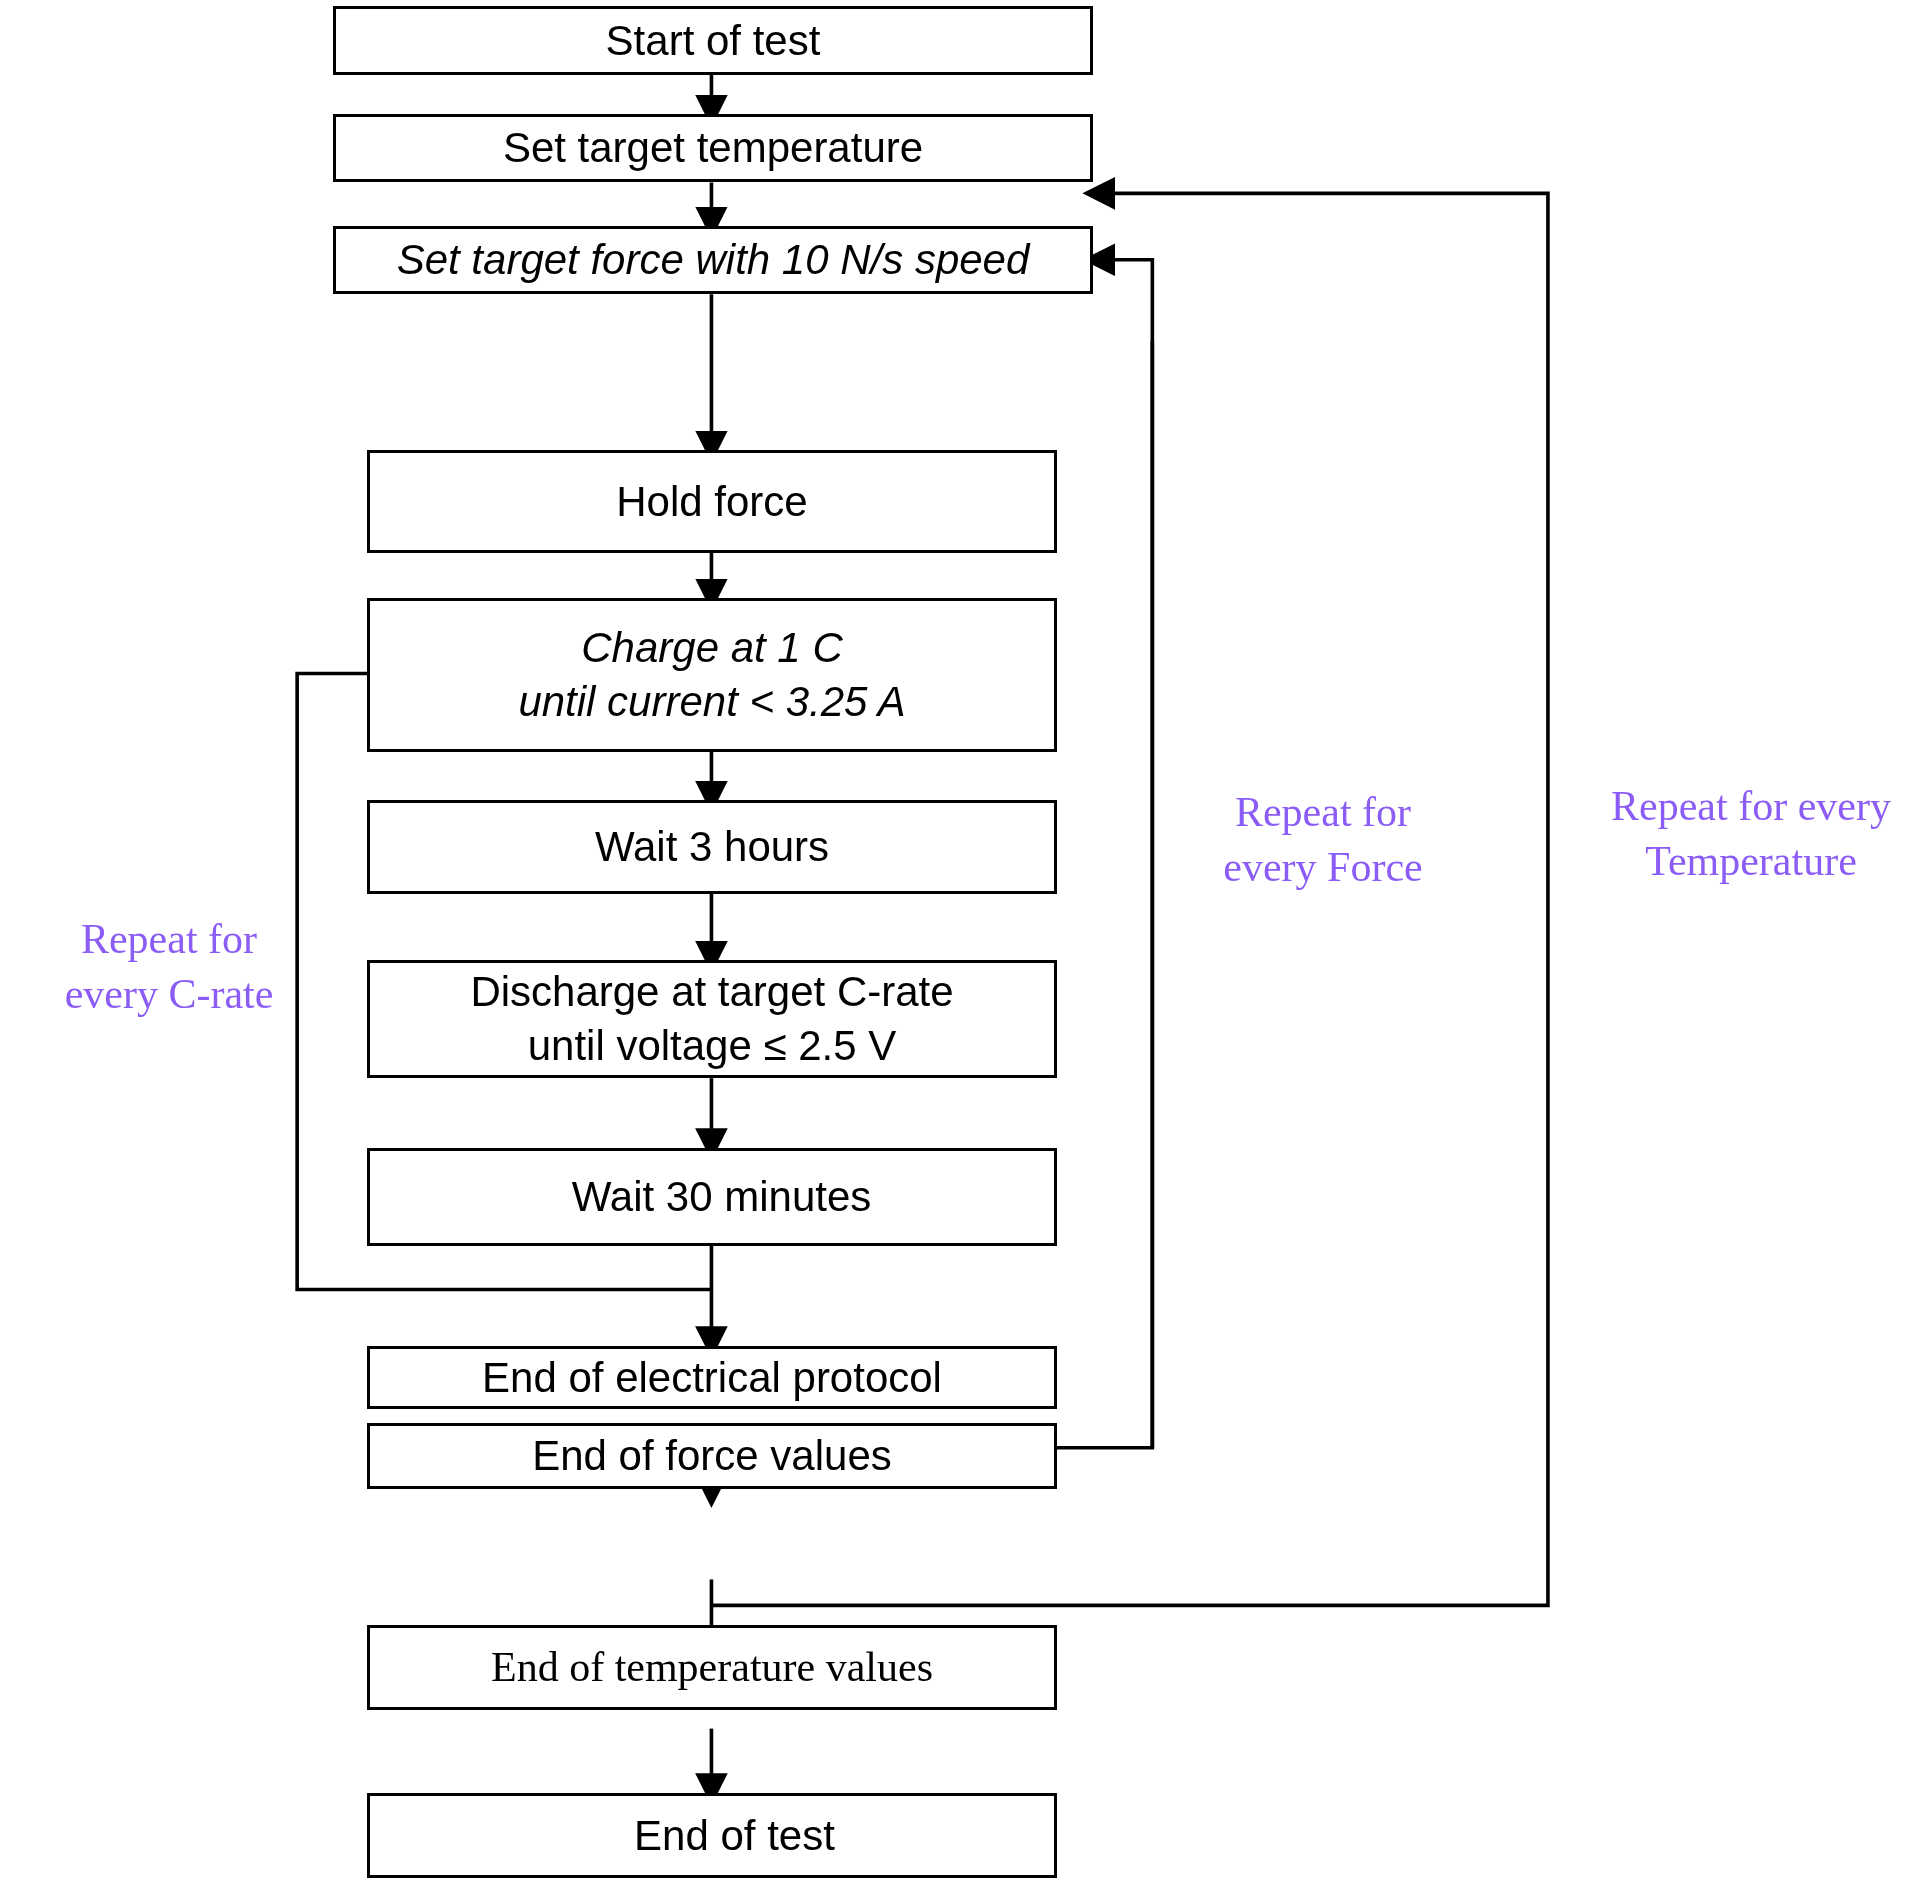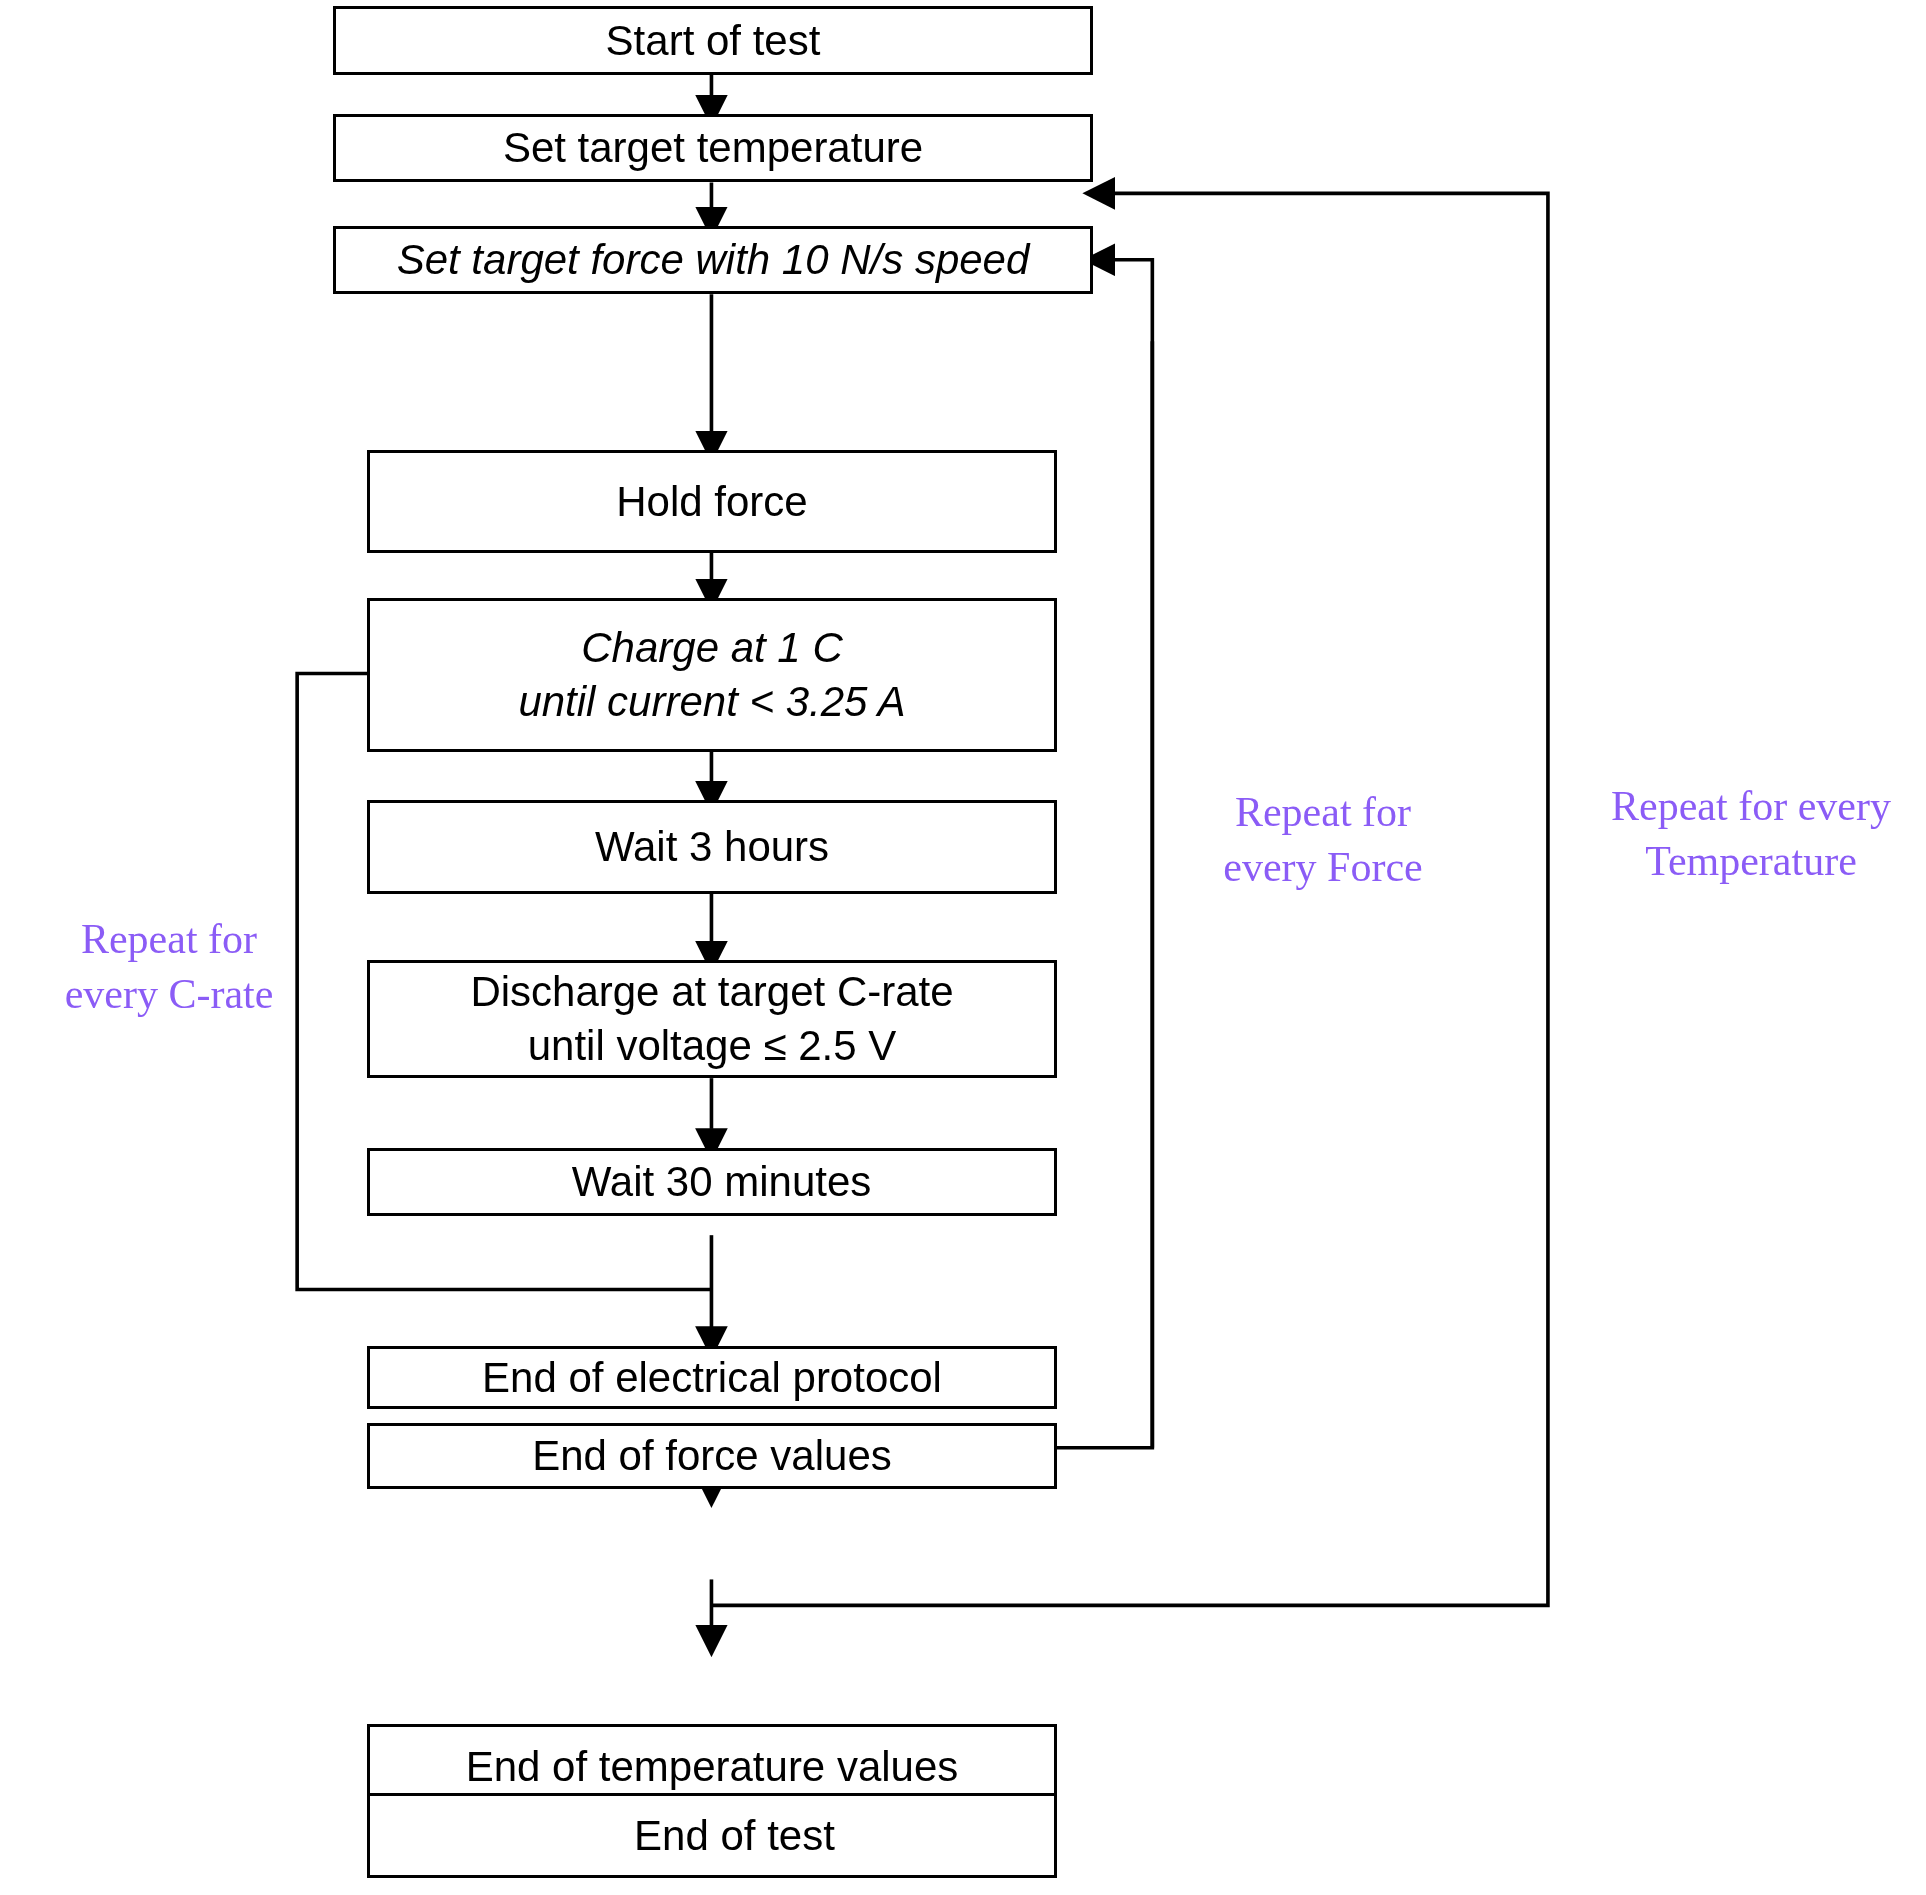--- a/index.html
+++ b/index.html
@@ -119,27 +119,27 @@
   <div class="node-box" style="left:367px;  top:450px;  width:690px; height:103px;">Hold force</div>
 
   <div class="node-box" style="left:367px;  top:598px;  width:690px; height:154px;font-style:italic;">Charge at 1 C
 until current &lt; 3.25 A</div>
 
   <div class="node-box" style="left:367px;  top:800px; width:690px; height:94px;">Wait 3 hours</div>
 
   <div class="node-box" style="left:367px;  top:960px; width:690px; height:118px;">Discharge at target C-rate
 until voltage ≤ 2.5 V</div>
 
-  <div class="node-box" style="left:367px;  top:1148px; width:690px; height:68px;padding-left:19px;">Wait 30 minutes</div>
+  <div class="node-box" style="left:367px;  top:1148px; width:690px; height:98px;padding-left:19px;">Wait 30 minutes</div>
 
   <div class="node-box" style="left:367px;  top:1346px; width:690px; height:63px;">End of electrical protocol</div>
 
   <div class="node-box" style="left:367px;  top:1423px; width:690px; height:66px;">End of force values</div>
 
-  <div class="node-box" style="left:367px;  top:1724px; width:690px; height:85px;">End of temperature values</div>
+  <div class="node-box" style="left:367px;  top:1625px; width:690px; height:85px;font-family:Liberation Serif, serif;">End of temperature values</div>
 
   <div class="node-box" style="left:367px;  top:1793px; width:690px; height:85px;padding-left:45px;">End of test</div>
 
   <div class="loop-label" style="left:12px;   top:912px; width:314px;">Repeat for
 every C-rate</div>
 
   <div class="loop-label" style="left:1166px; top:785px; width:314px;">Repeat for
 every Force</div>
 
   <div class="loop-label" style="left:1564px; top:779px; width:374px;">Repeat for every

